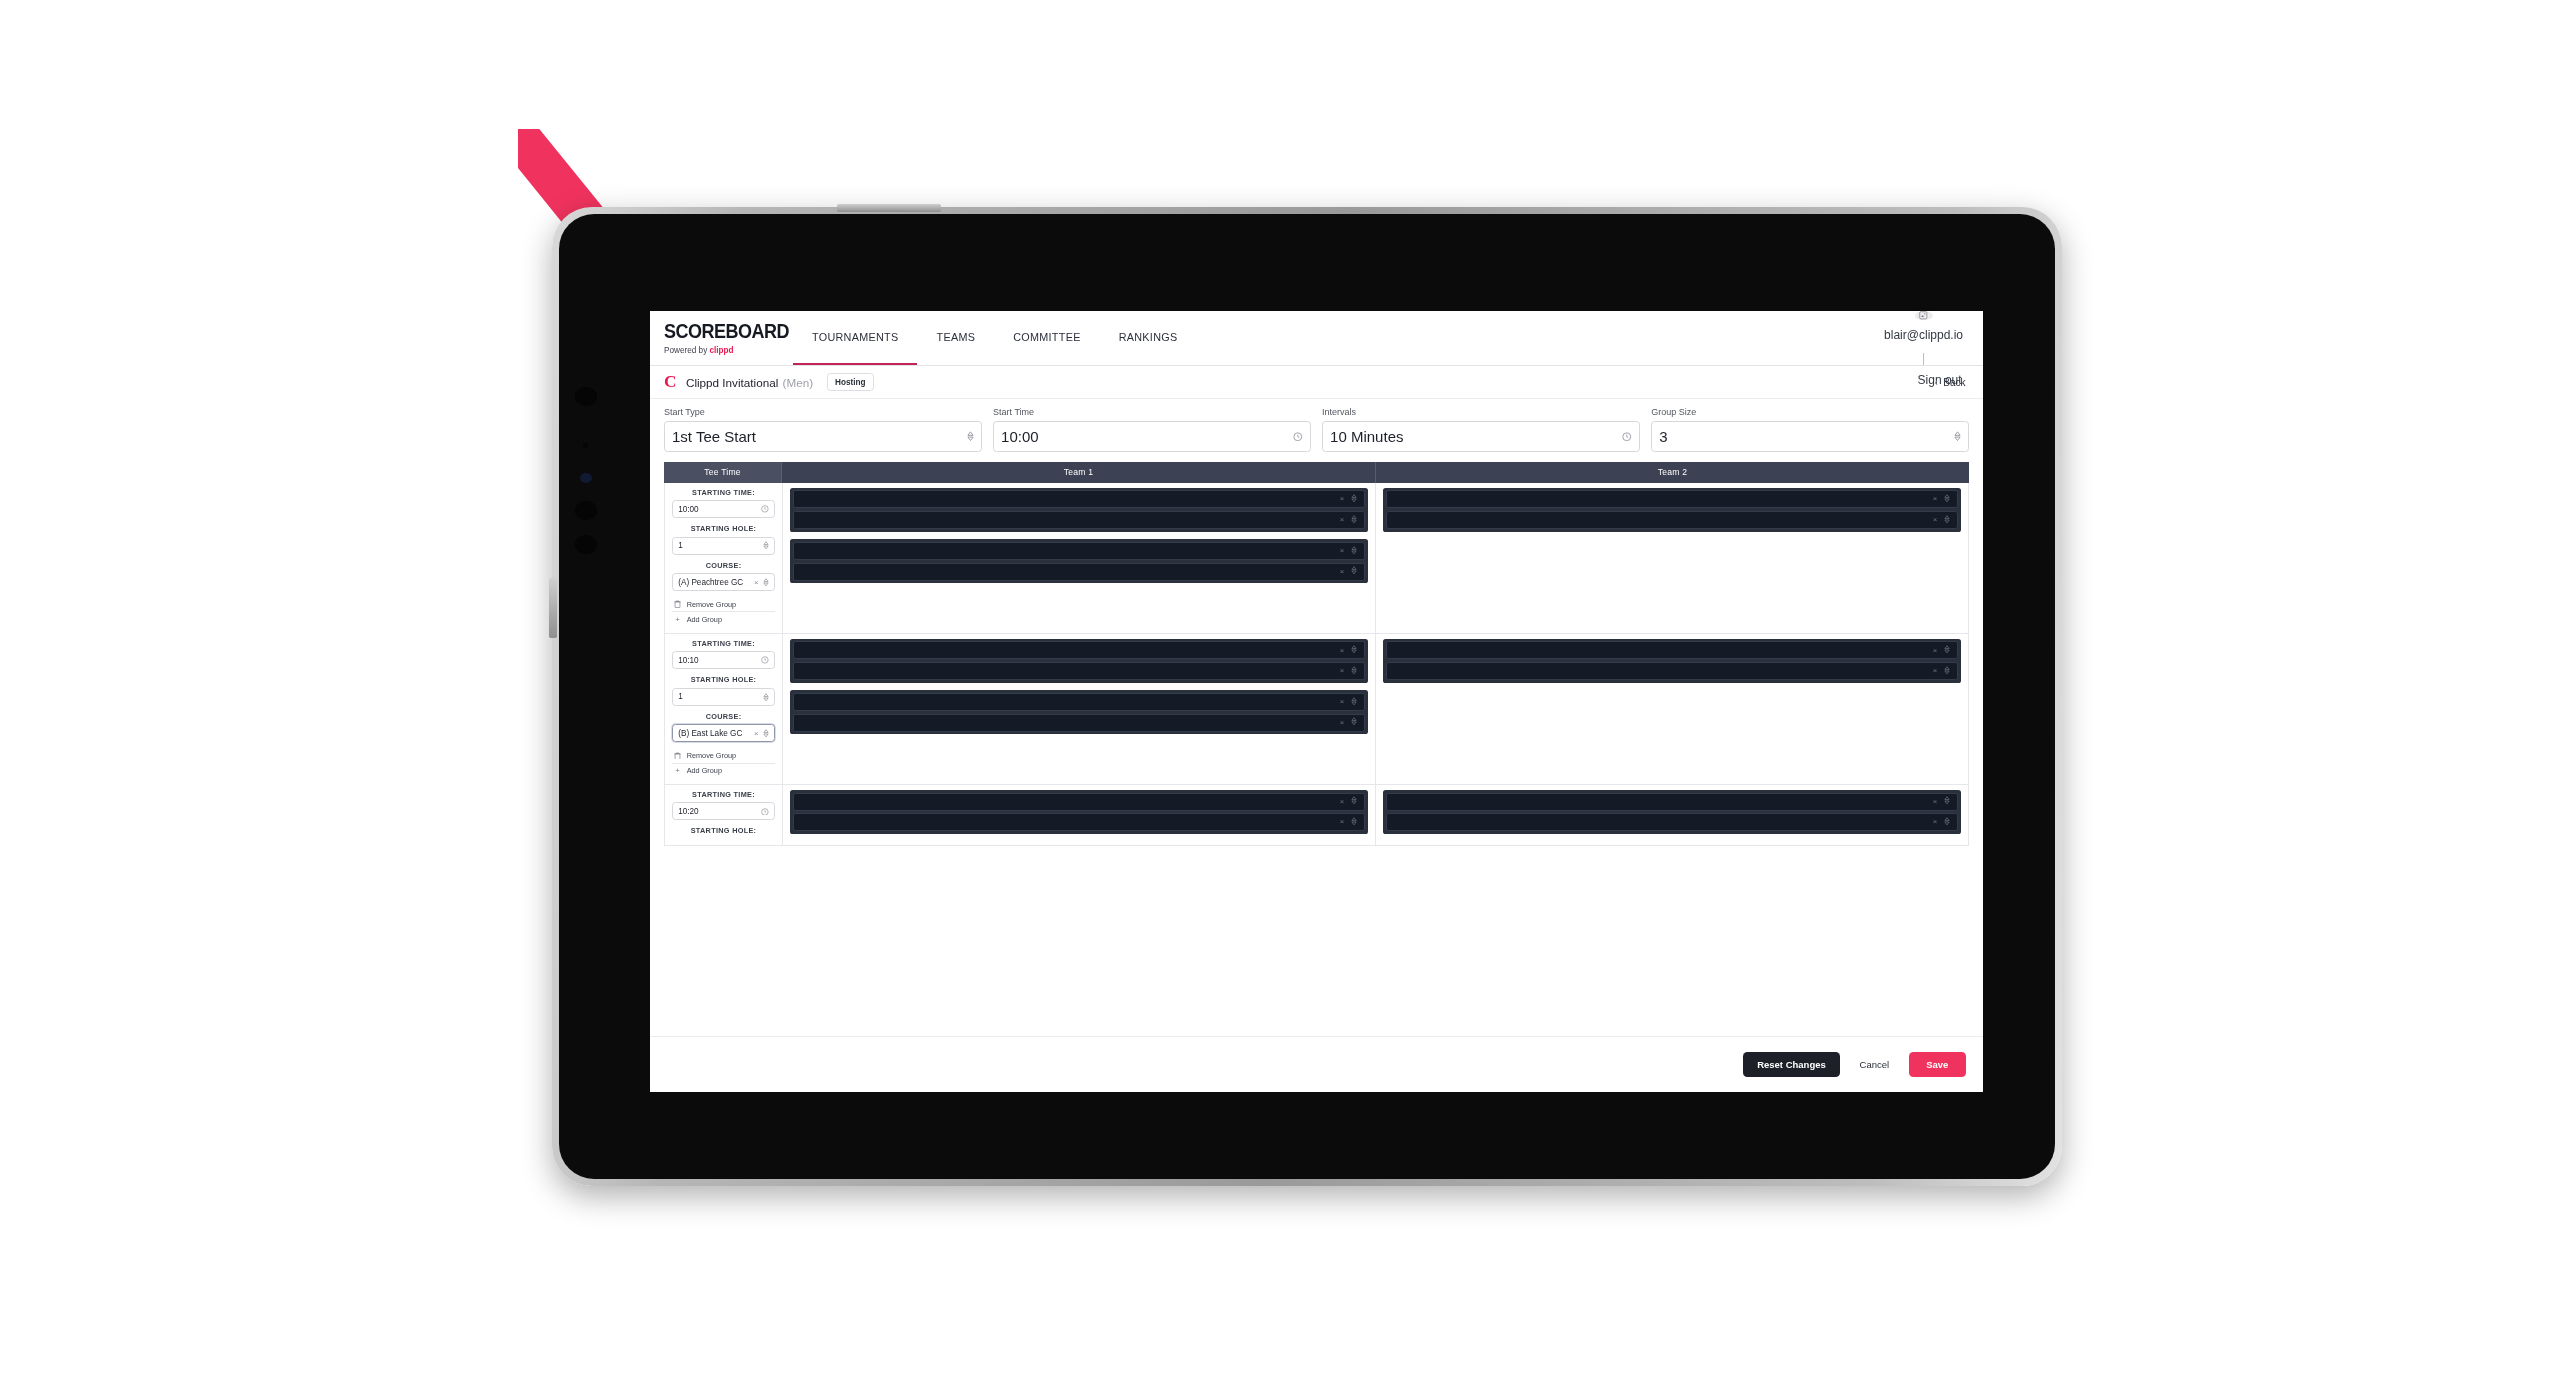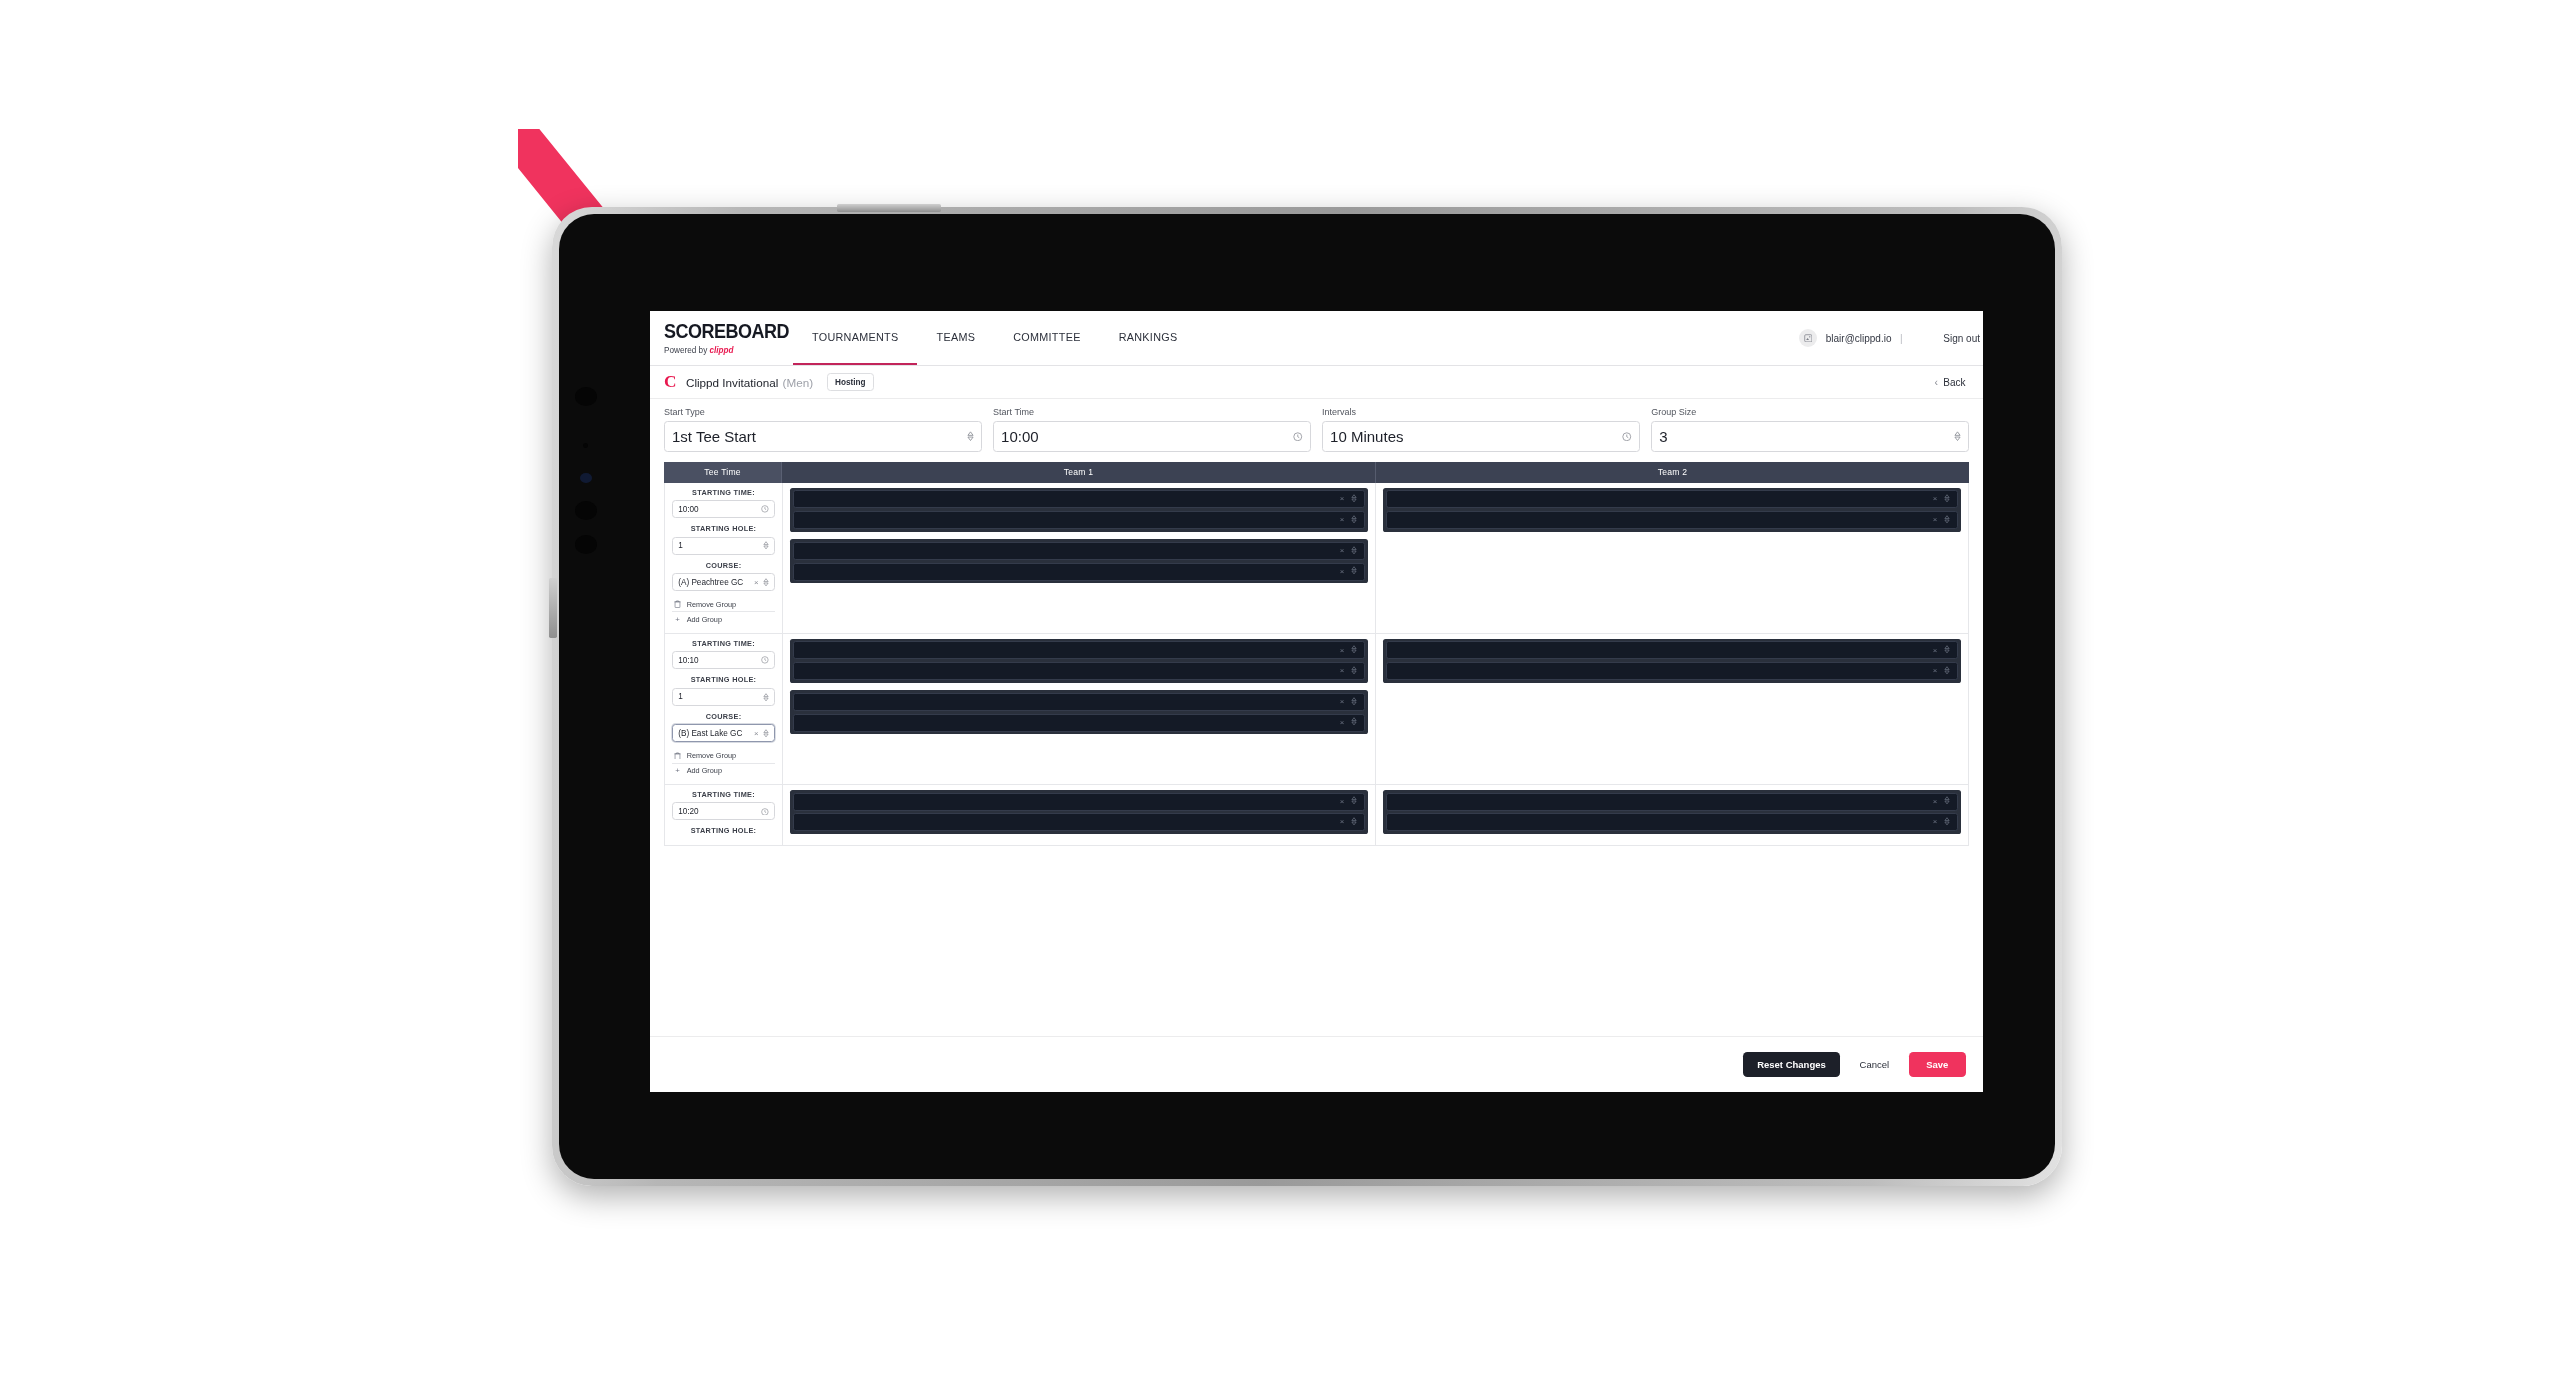--- a/index.html
+++ b/index.html
@@ -51,29 +51,29 @@
     height: 55px; background:#fff; display:flex; align-items:stretch;
     border-bottom: 0.9px solid #e3e3e6; padding-left: 14px;
   }
   .logo-block { width: 129px; display:flex; flex-direction:column; justify-content:center; padding-right:12px;}
   .logo-main {
     font-family:"Liberation Sans", sans-serif;
     font-weight: 800; font-size: 18px; letter-spacing: -0.5px; color:#161922;
     transform: scaleY(1.15); transform-origin:left center;
   }
   .logo-sub { font-size: 8.2px; color:#3b3f4a; margin-top:4.3px; }
-  .logo-sub .pink { color:#e8184f; font-weight:700;font-style:italic; }
+  .logo-sub .pink { color:#e8184f; font-weight:700; }
   .navlinks { display:flex; align-items:stretch; }
   .navlink {
     display:flex; align-items:center; padding: 0 19px;
     font-size: 10.8px; letter-spacing: 0.3px; color:#2b2f3a; cursor:pointer;
     border-bottom: 2.6px solid transparent;
   }
   .navlink.active { border-bottom-color:#c2245a; }
-  .topnav-right { margin-left:auto; display:flex; align-items:center; padding-right:3px; gap:8.6px; font-size:10px; color:#343843;}
+  .topnav-right { margin-left:auto; display:flex; align-items:center; padding-right:20px; gap:8.6px; font-size:12px; color:#343843;flex-direction:column;}
   .avatar {
     width:18px; height:18px; border-radius:50%; background:#ececed;
     display:flex; align-items:center; justify-content:center; font-size:8.6px; color:#7a7d86;
   }
   .sep { color:#b9bbc1; }
   .signout { cursor:pointer;margin-left:32px; }
 
   
   .crumbbar {
     height: 33px; display:flex; align-items:center; padding: 0 14px;

